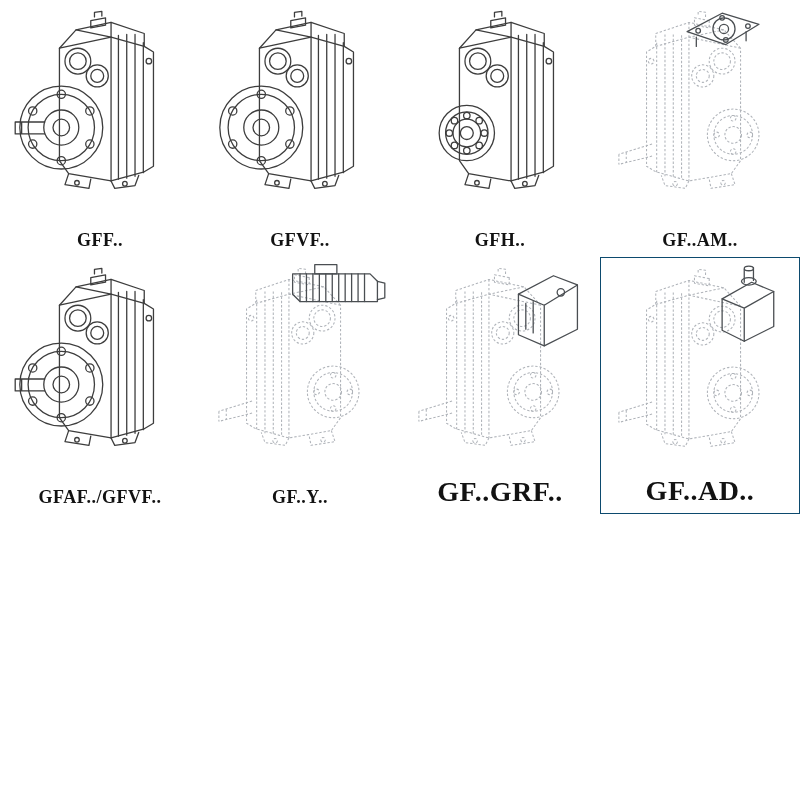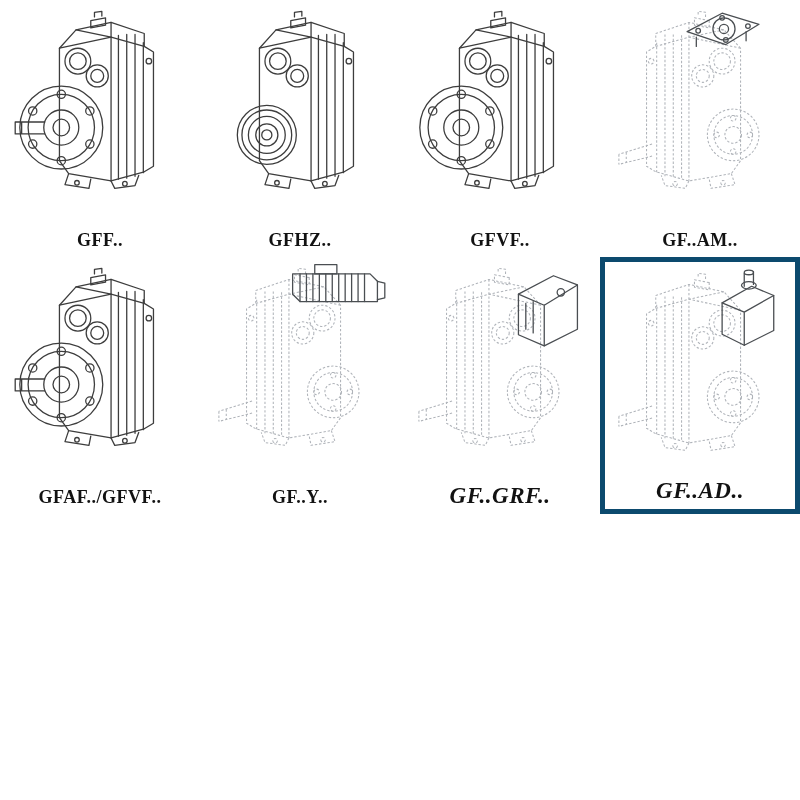--- a/index.html
+++ b/index.html
@@ -3,25 +3,25 @@
 <meta charset="utf-8">
 <style>
   * { margin:0; padding:0; box-sizing:border-box; }
   html,body { width:800px; height:800px; background:#ffffff; overflow:hidden;
               font-family:"Liberation Serif", serif; }
   .grid { display:grid; width:800px; height:568px;
           grid-template-columns:repeat(4,200px);
           grid-template-rows:257px 257px 286px; }
   .cell { display:flex; flex-direction:column; align-items:center;
           justify-content:space-between; padding:4px 2px 6px; background:#fff; }
-  .cell.boxed { border:5px solid #0c4a6e; }
+  .cell.boxed { border:1px solid #0c4a6e; }
   .drawing { width:186px; height:212px; flex:0 0 auto; }
   .label { font-weight:700; font-size:18px; letter-spacing:.5px; color:#121212;
            text-align:center; line-height:1.1; white-space:nowrap; }
-  .label.lg { font-size:23px;font-style:italic; }
+  .label.lg { font-size:28px; }
   
   .g-solid { stroke:#3d3d3d; fill:none; stroke-width:1.4;
              stroke-linejoin:round; stroke-linecap:round; }
   .g-ph    { stroke:#b0b4ba; fill:none; stroke-width:1.15;
              stroke-dasharray:2.6 2; stroke-linejoin:round; }
   .g-att   { stroke:#4a4e52; fill:none; stroke-width:1.4;
              stroke-linejoin:round; stroke-linecap:round; }
   .defs-holder { position:absolute; width:0; height:0; overflow:hidden; }
 </style>
 </head>
@@ -156,43 +156,42 @@
           <use href="#g-body"></use>
           <use href="#g-bores"></use>
           <use href="#g-flange"></use>
           <use href="#g-shaft"></use>
         </g>
     </svg>
     <figcaption class="label">GFF..</figcaption>
   </figure>
 
 
-  <figure class="cell">
-    <svg class="drawing" viewBox="0 0 200 230">
-      <g class="g-solid">
-          <use href="#g-body"></use>
-          <use href="#g-bores"></use>
-          <use href="#g-hub"></use>
-          <circle cx="64" cy="142" r="32"></circle>
-        </g>
-    </svg>
-    <figcaption class="label">GFHZ..</figcaption>
-  </figure>
 
   <figure class="cell">
     <svg class="drawing" viewBox="0 0 200 230">
       <g class="g-solid">
           <use href="#g-body"></use>
           <use href="#g-bores"></use>
           <use href="#g-flange"></use>
         </g>
     </svg>
     <figcaption class="label">GFVF..</figcaption>
   </figure>
 
+  <figure class="cell">
+    <svg class="drawing" viewBox="0 0 200 230">
+      <g class="g-solid">
+          <use href="#g-body"></use>
+          <use href="#g-bores"></use>
+          <use href="#g-bearing"></use>
+        </g>
+    </svg>
+    <figcaption class="label">GFH..</figcaption>
+  </figure>
 
 
   <figure class="cell">
     <svg class="drawing" viewBox="0 0 200 230">
       <g class="g-ph">
           <use href="#g-pbase"></use>
         </g>
       <g class="g-att">
           <use href="#g-topflange"></use>
         </g>

